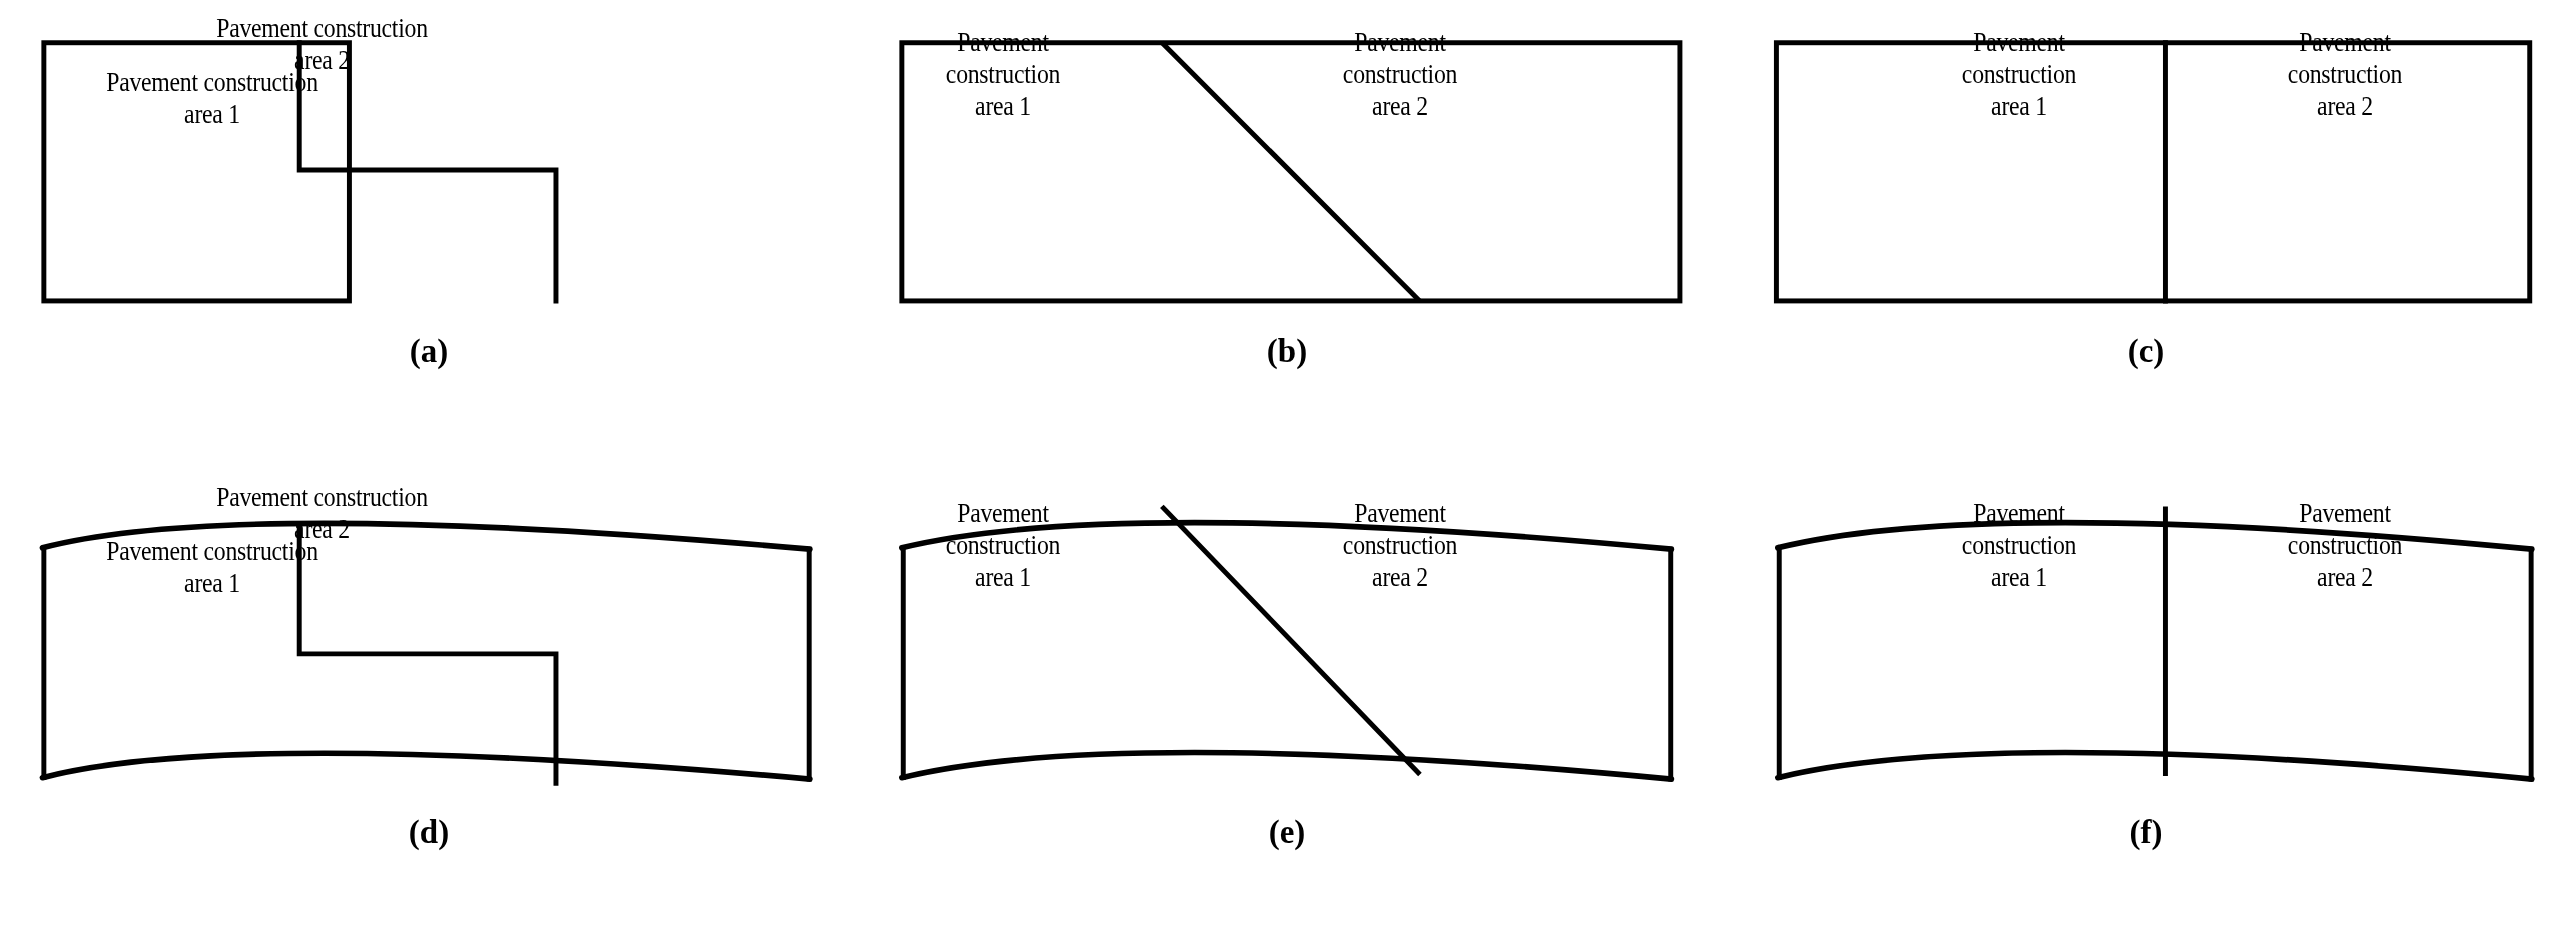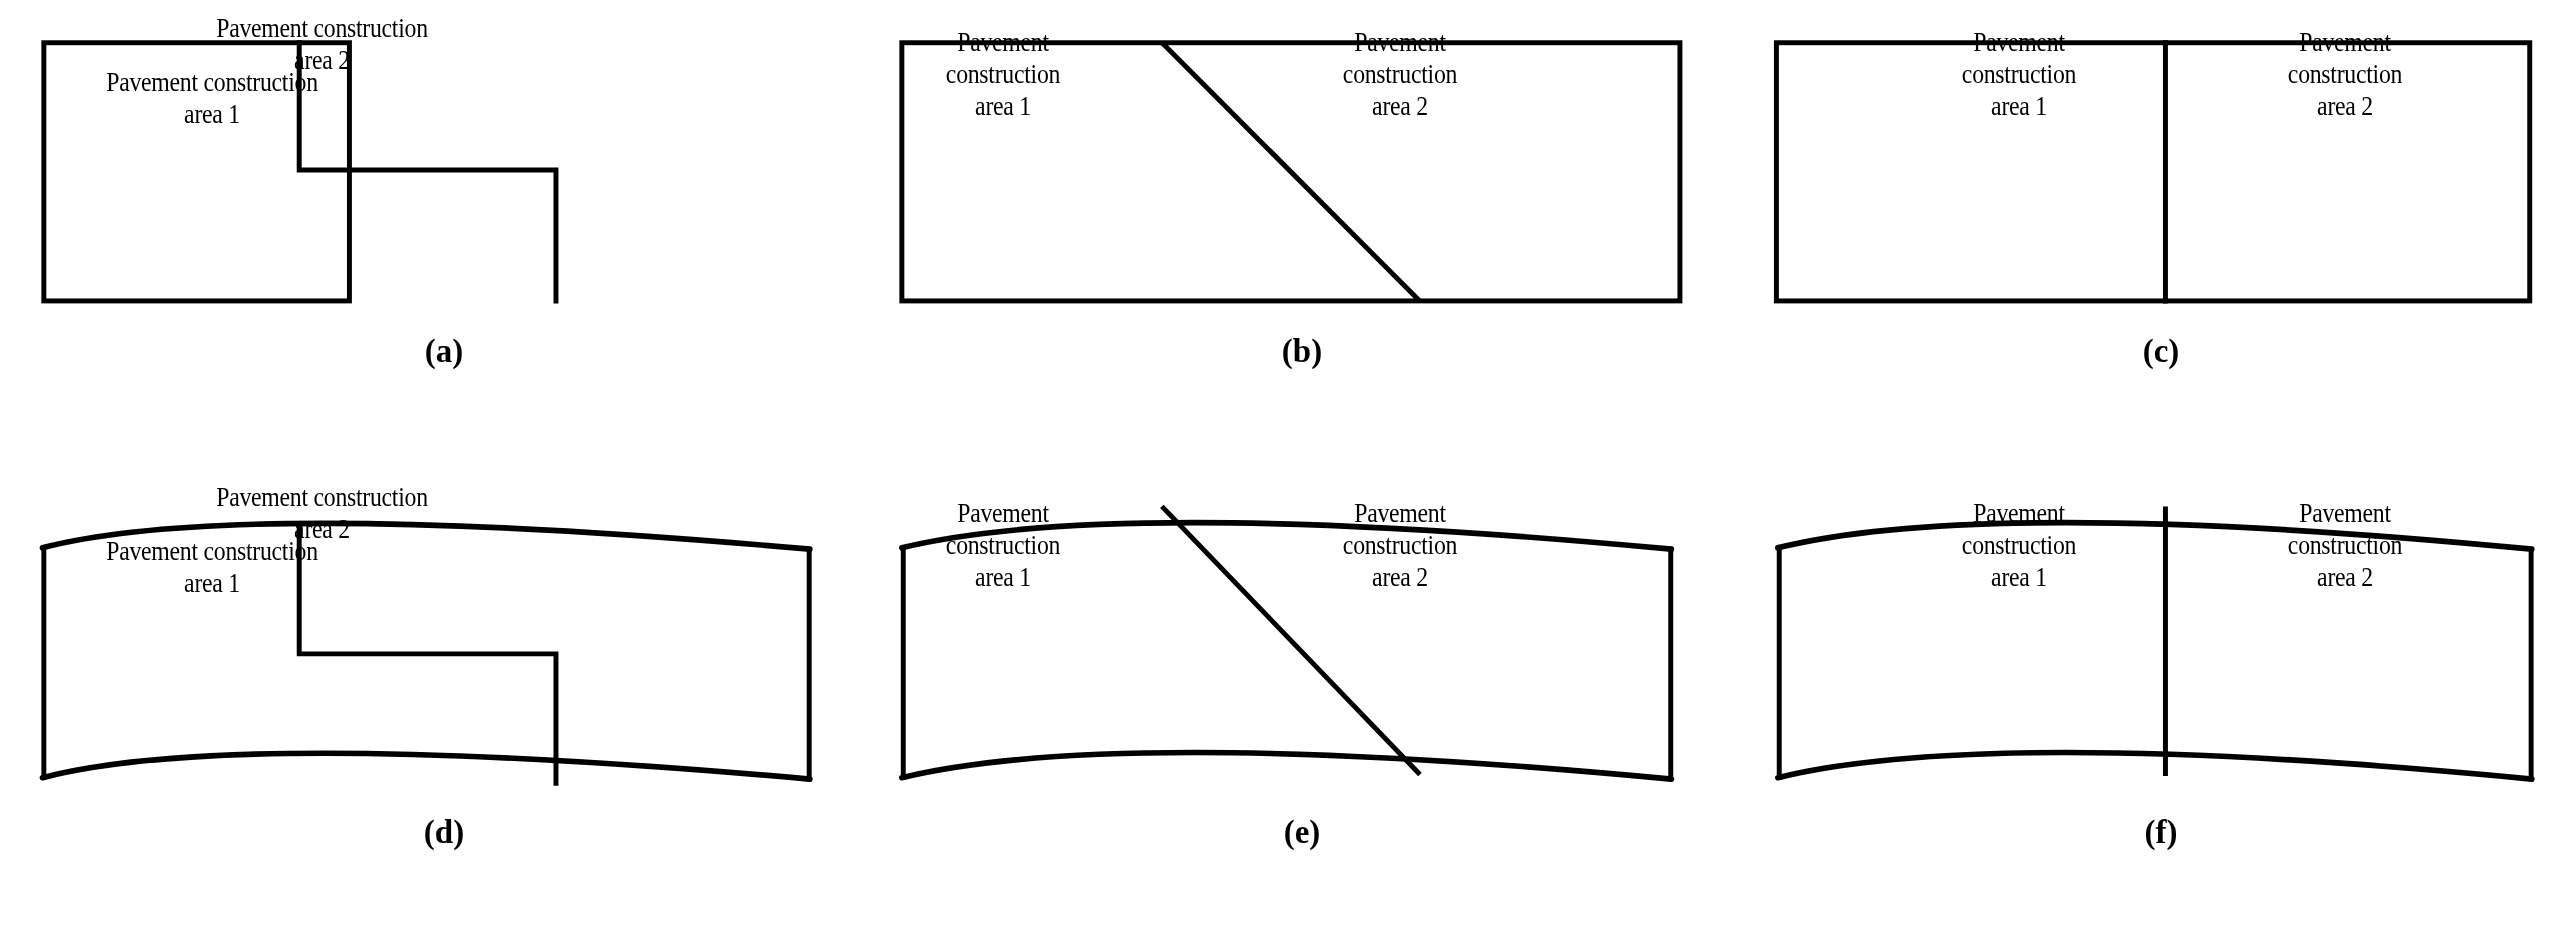--- a/index.html
+++ b/index.html
@@ -12,21 +12,20 @@
     overflow:hidden;
   }
   .figure{
     position:relative;
     width:2576px;height:928px;
   }
   .panel{
     position:absolute;
     width:858px;
     height:425px;
-    padding-left:10px;
   }
   .panel-canvas{
     position:absolute;
     left:0;top:0;
     width:858px;height:425px;
     display:block;
   }
   
   .row-top{top:0px;}
   .row-bottom{top:464px;}

